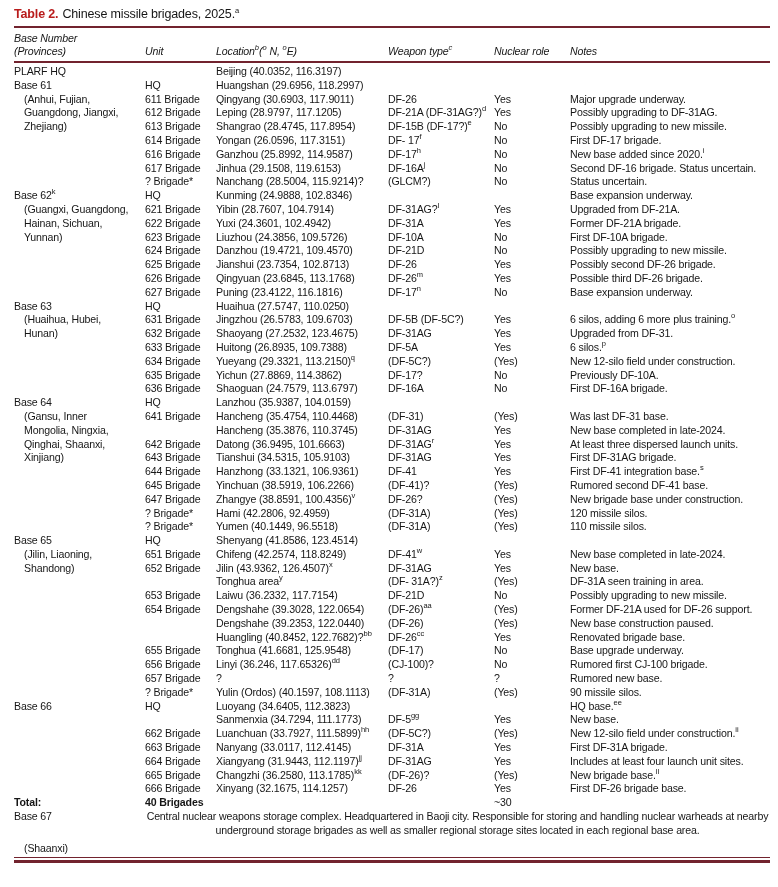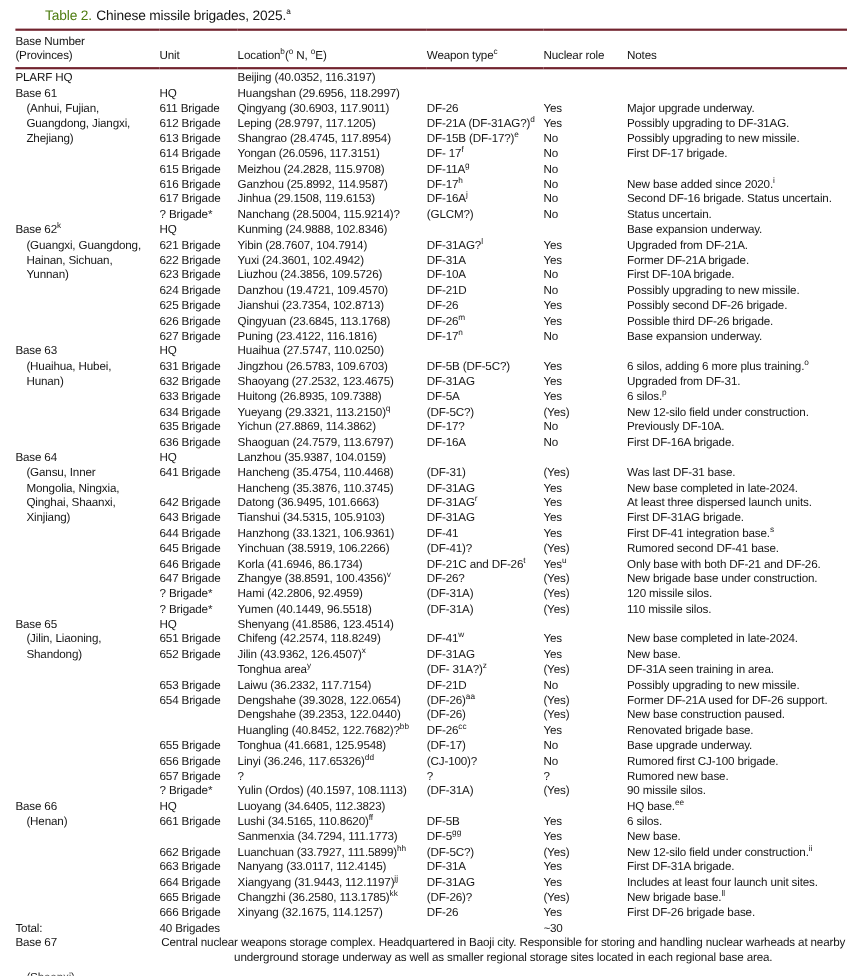--- a/index.html
+++ b/index.html
@@ -1,33 +1,33 @@
 <!DOCTYPE html>
 <html><head>
 <meta charset="utf-8">
 <style>
   html,body{margin:0;padding:0;background:#ffffff;}
   body{width:778px;height:887px;overflow:hidden;
        font-family:"Liberation Sans",sans-serif;color:#161616;
        letter-spacing:-0.15px;}
   .page{padding:5px 8px 0 14px;}
   .title{font-size:12.5px;line-height:15px;margin:2px 0 4px 0;white-space:nowrap;}
-  .title-label{color:#4d7c0f;font-weight:normal;margin-right:4px;margin-left:27px;}
+  .title-label{color:#b91c1c;font-weight:bold;margin-right:4px;}
   sup{font-size:7.5px;line-height:0;vertical-align:super;letter-spacing:0;}
   table{border-collapse:collapse;table-layout:fixed;width:756px;
         border-top:2px solid #72232e;}
   thead th{border-bottom:2px solid #72232e;text-align:left;vertical-align:bottom;
            font-weight:normal;font-size:10.6px;line-height:13px;
-           padding:4px 0 3px 0;white-space:nowrap;}
+           padding:4px 0 3px 0;white-space:nowrap;font-style:italic;}
   tbody{padding-top:2px;}
   td{font-size:10.6px;line-height:13.8px;height:13.8px;padding:0;
      vertical-align:top;white-space:nowrap;overflow:visible;}
   tbody tr:first-child td{padding-top:2px;}
   .ind{padding-left:10px;}
-  .bold{font-weight:normal;}
+  .bold{font-weight:bold;}
   .wide-note{white-space:normal;text-align:center;line-height:13.8px;height:auto;}
   .base2{padding-left:10px;margin-top:18px;}
   .bottom-rule{width:756px;height:2px;border-top:1px solid #72232e;
                border-bottom:3px solid #72232e;margin-top:1px;}
 </style>
 </head>
 <body>
 
 <div class="page">
   <div class="title">
@@ -100,28 +100,20 @@
         <tr>
           <td></td>
           <td>614 Brigade</td>
           <td>Yongan (26.0596, 117.3151)</td>
           <td>DF- 17<sup>f</sup></td>
           <td>No</td>
           <td>First DF-17 brigade.</td>
         </tr>
         <tr>
           <td></td>
-          <td>615 Brigade</td>
-          <td>Meizhou (24.2828, 115.9708)</td>
-          <td>DF-11A<sup>g</sup></td>
-          <td>No</td>
-          <td></td>
-        </tr>
-        <tr>
-          <td></td>
           <td>616 Brigade</td>
           <td>Ganzhou (25.8992, 114.9587)</td>
           <td>DF-17<sup>h</sup></td>
           <td>No</td>
           <td>New base added since 2020.<sup>i</sup></td>
         </tr>
         <tr>
           <td></td>
           <td>617 Brigade</td>
           <td>Jinhua (29.1508, 119.6153)</td>
@@ -305,28 +297,20 @@
           <td>Yes</td>
           <td>First DF-41 integration base.<sup>s</sup></td>
         </tr>
         <tr>
           <td></td>
           <td>645 Brigade</td>
           <td>Yinchuan (38.5919, 106.2266)</td>
           <td>(DF-41)?</td>
           <td>(Yes)</td>
           <td>Rumored second DF-41 base.</td>
-        </tr>
-        <tr>
-          <td></td>
-          <td>646 Brigade</td>
-          <td>Korla (41.6946, 86.1734)</td>
-          <td>DF-21C and DF-26<sup>t</sup></td>
-          <td>Yes<sup>u</sup></td>
-          <td>Only base with both DF-21 and DF-26.</td>
         </tr>
         <tr>
           <td></td>
           <td>647 Brigade</td>
           <td>Zhangye (38.8591, 100.4356)<sup>v</sup></td>
           <td>DF-26?</td>
           <td>(Yes)</td>
           <td>New brigade base under construction.</td>
         </tr>
         <tr>
@@ -443,28 +427,20 @@
         </tr>
         <tr>
           <td>Base 66</td>
           <td>HQ</td>
           <td>Luoyang (34.6405, 112.3823)</td>
           <td></td>
           <td></td>
           <td>HQ base.<sup>ee</sup></td>
         </tr>
         <tr>
-          <td class="ind">(Henan)</td>
-          <td>661 Brigade</td>
-          <td>Lushi (34.5165, 110.8620)<sup>ff</sup></td>
-          <td>DF-5B</td>
-          <td>Yes</td>
-          <td>6 silos.</td>
-        </tr>
-        <tr>
           <td></td>
           <td></td>
           <td>Sanmenxia (34.7294, 111.1773)</td>
           <td>DF-5<sup>gg</sup></td>
           <td>Yes</td>
           <td>New base.</td>
         </tr>
         <tr>
           <td></td>
           <td>662 Brigade</td>
@@ -510,19 +486,19 @@
           <td class="bold" colspan="2">40 Brigades</td>
           <td></td>
           <td>~30</td>
           <td></td>
         </tr>
         <tr>
           <td>
             <div>Base 67</div>
             <div class="base2">(Shaanxi)</div>
           </td>
-          <td class="wide-note" colspan="5">Central nuclear weapons storage complex. Headquartered in Baoji city. Responsible for storing and handling nuclear warheads at nearby underground storage underway as well as smaller regional storage sites located in each regional base area.</td>
+          <td class="wide-note" colspan="5">Central nuclear weapons storage complex. Headquartered in Baoji city. Responsible for storing and handling nuclear warheads at nearby underground storage brigades as well as smaller regional storage sites located in each regional base area.</td>
         </tr>
       </tbody>
   </table>
 
   <div class="bottom-rule"></div>
 </div>
 
 </body></html>

